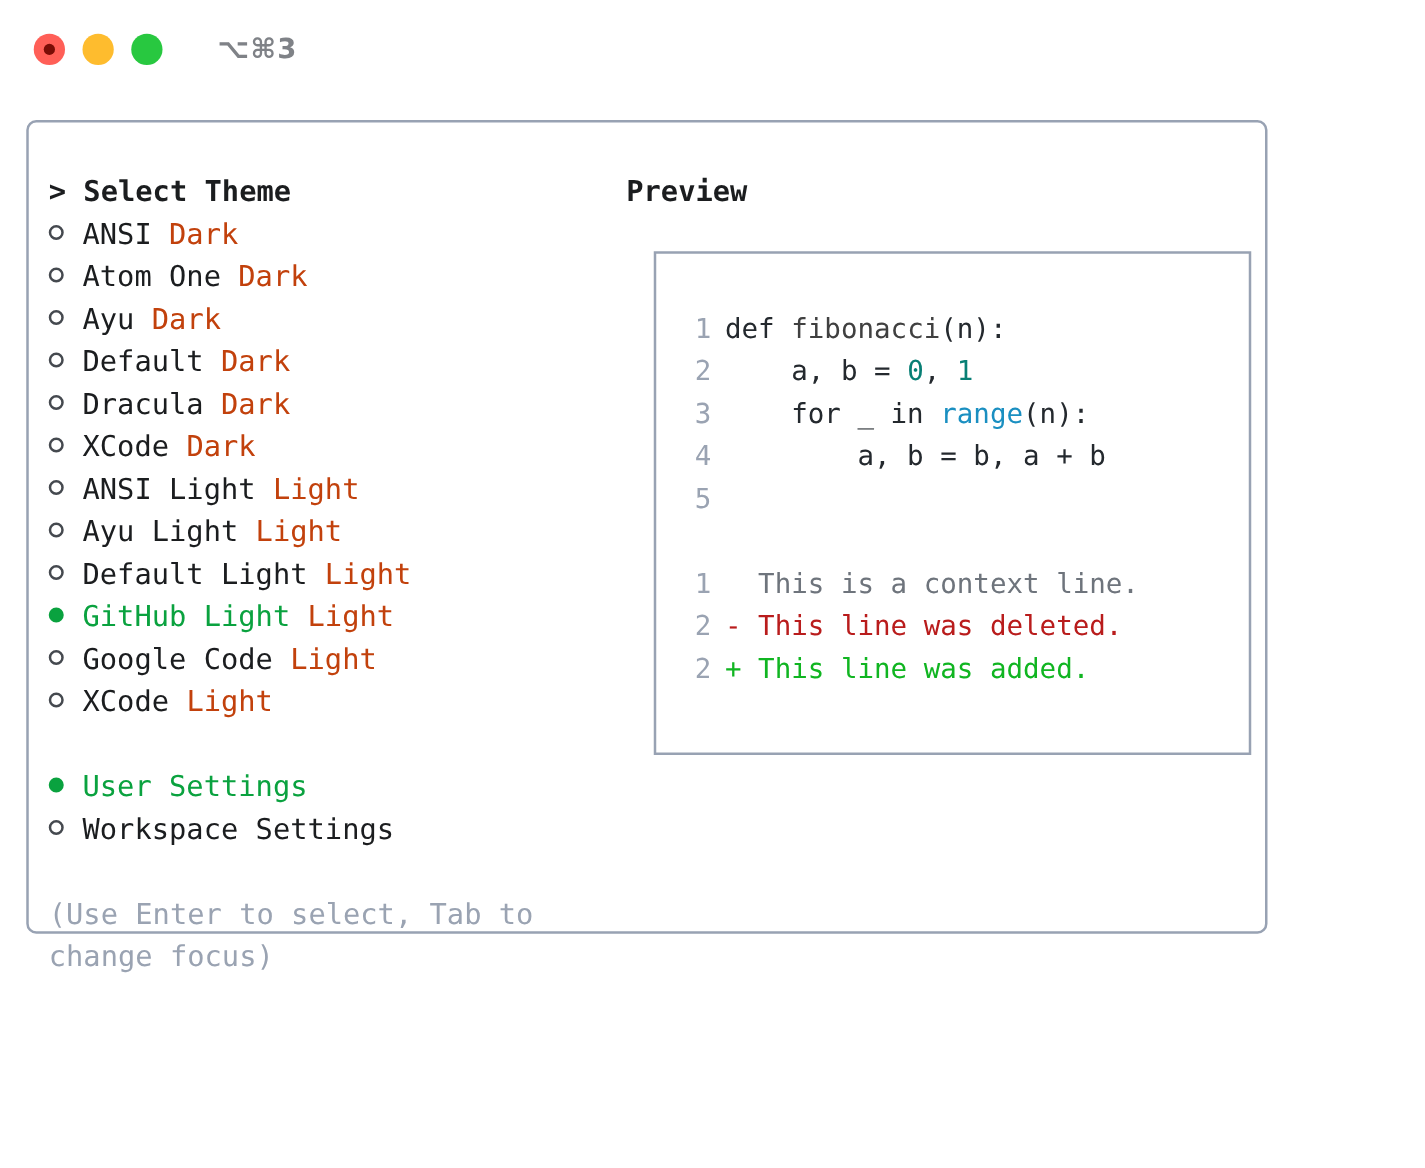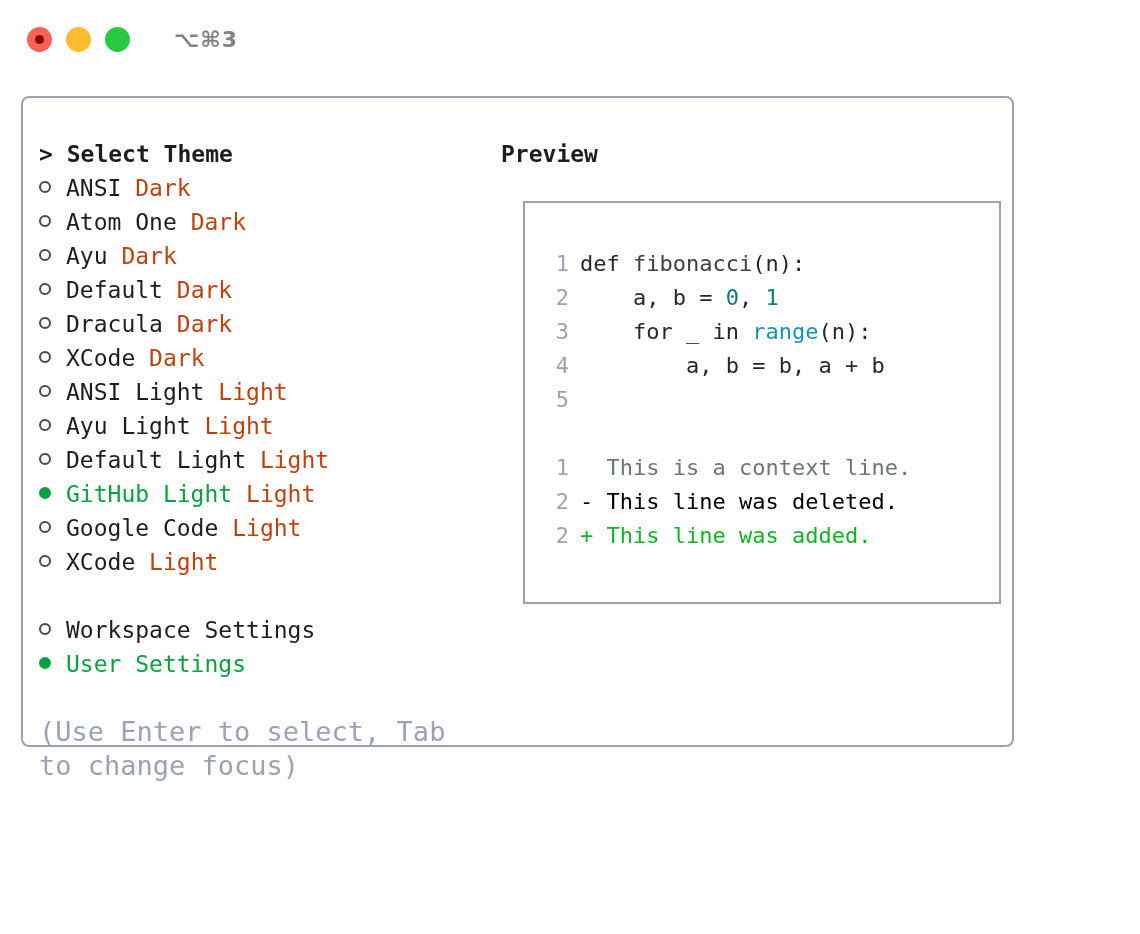--- a/index.html
+++ b/index.html
@@ -119,21 +119,21 @@
   .row.selected .bullet-mark {
     background: #0aa23f;
     border-color: #0aa23f;
   }
   .label { color: #1b1d1f; }
   .row.selected .label { color: #0aa23f; }
   .tag { color: #c2410c; }
   .spacer-24 { height: 34px; }
 
   #hint {
-    font-size: 27px;
+    font-size: 23px;
     line-height: 34px;
     color: #9aa3b2;
     white-space: pre-wrap;
     width: 410px;
   }
 
   
   #code-box {
     position: absolute;
     left: 22px; top: 64px;
@@ -158,21 +158,21 @@
     color: #9aa3b2;
   }
   .codetext { padding-left: 11px; color: #24292e; }
   .tok-def   { color: #24292e; }
   .tok-fn    { color: #404040; }
   .tok-num   { color: #087f75; }
   .tok-call  { color: #1a8fc1; }
   .tok-plain { color: #24292e; }
 
   .diff-ctx { color: #6e747c; text-align: right; }
-  .diff-del { color: #000000; }
+  .diff-del { color: #b91c1c; }
   .diff-add { color: #10b521; }
   .blank-line { height: 34px; }
 </style>
 </head>
 <body>
 
 <div id="window">
 
   <div id="titlebar">
     <div class="lights">
@@ -199,22 +199,22 @@
           <div class="row"><span class="bullet"><span class="bullet-mark"></span></span><span class="label">ANSI Light</span><span class="label"> </span><span class="tag">Light</span></div>
           <div class="row"><span class="bullet"><span class="bullet-mark"></span></span><span class="label">Ayu Light</span><span class="label"> </span><span class="tag">Light</span></div>
           <div class="row"><span class="bullet"><span class="bullet-mark"></span></span><span class="label">Default Light</span><span class="label"> </span><span class="tag">Light</span></div>
           <div class="row selected"><span class="bullet"><span class="bullet-mark"></span></span><span class="label">GitHub Light</span><span class="label"> </span><span class="tag">Light</span></div>
           <div class="row"><span class="bullet"><span class="bullet-mark"></span></span><span class="label">Google Code</span><span class="label"> </span><span class="tag">Light</span></div>
           <div class="row"><span class="bullet"><span class="bullet-mark"></span></span><span class="label">XCode</span><span class="label"> </span><span class="tag">Light</span></div>
         </div>
 
       <div class="spacer-24"></div>
       <div id="apply-list">
+          <div class="row selected"><span class="bullet"><span class="bullet-mark"></span></span><span class="label">User Settings</span></div>
           <div class="row"><span class="bullet"><span class="bullet-mark"></span></span><span class="label">Workspace Settings</span></div>
-          <div class="row selected"><span class="bullet"><span class="bullet-mark"></span></span><span class="label">User Settings</span></div>
         </div>
 
       <div class="spacer-24"></div>
       <div id="hint">(Use Enter to select, Tab to change focus)</div>
     </div>
 
     <div id="col-right">
       <div class="heading">Preview</div>
       <div id="code-box">
         <div id="code-list">

